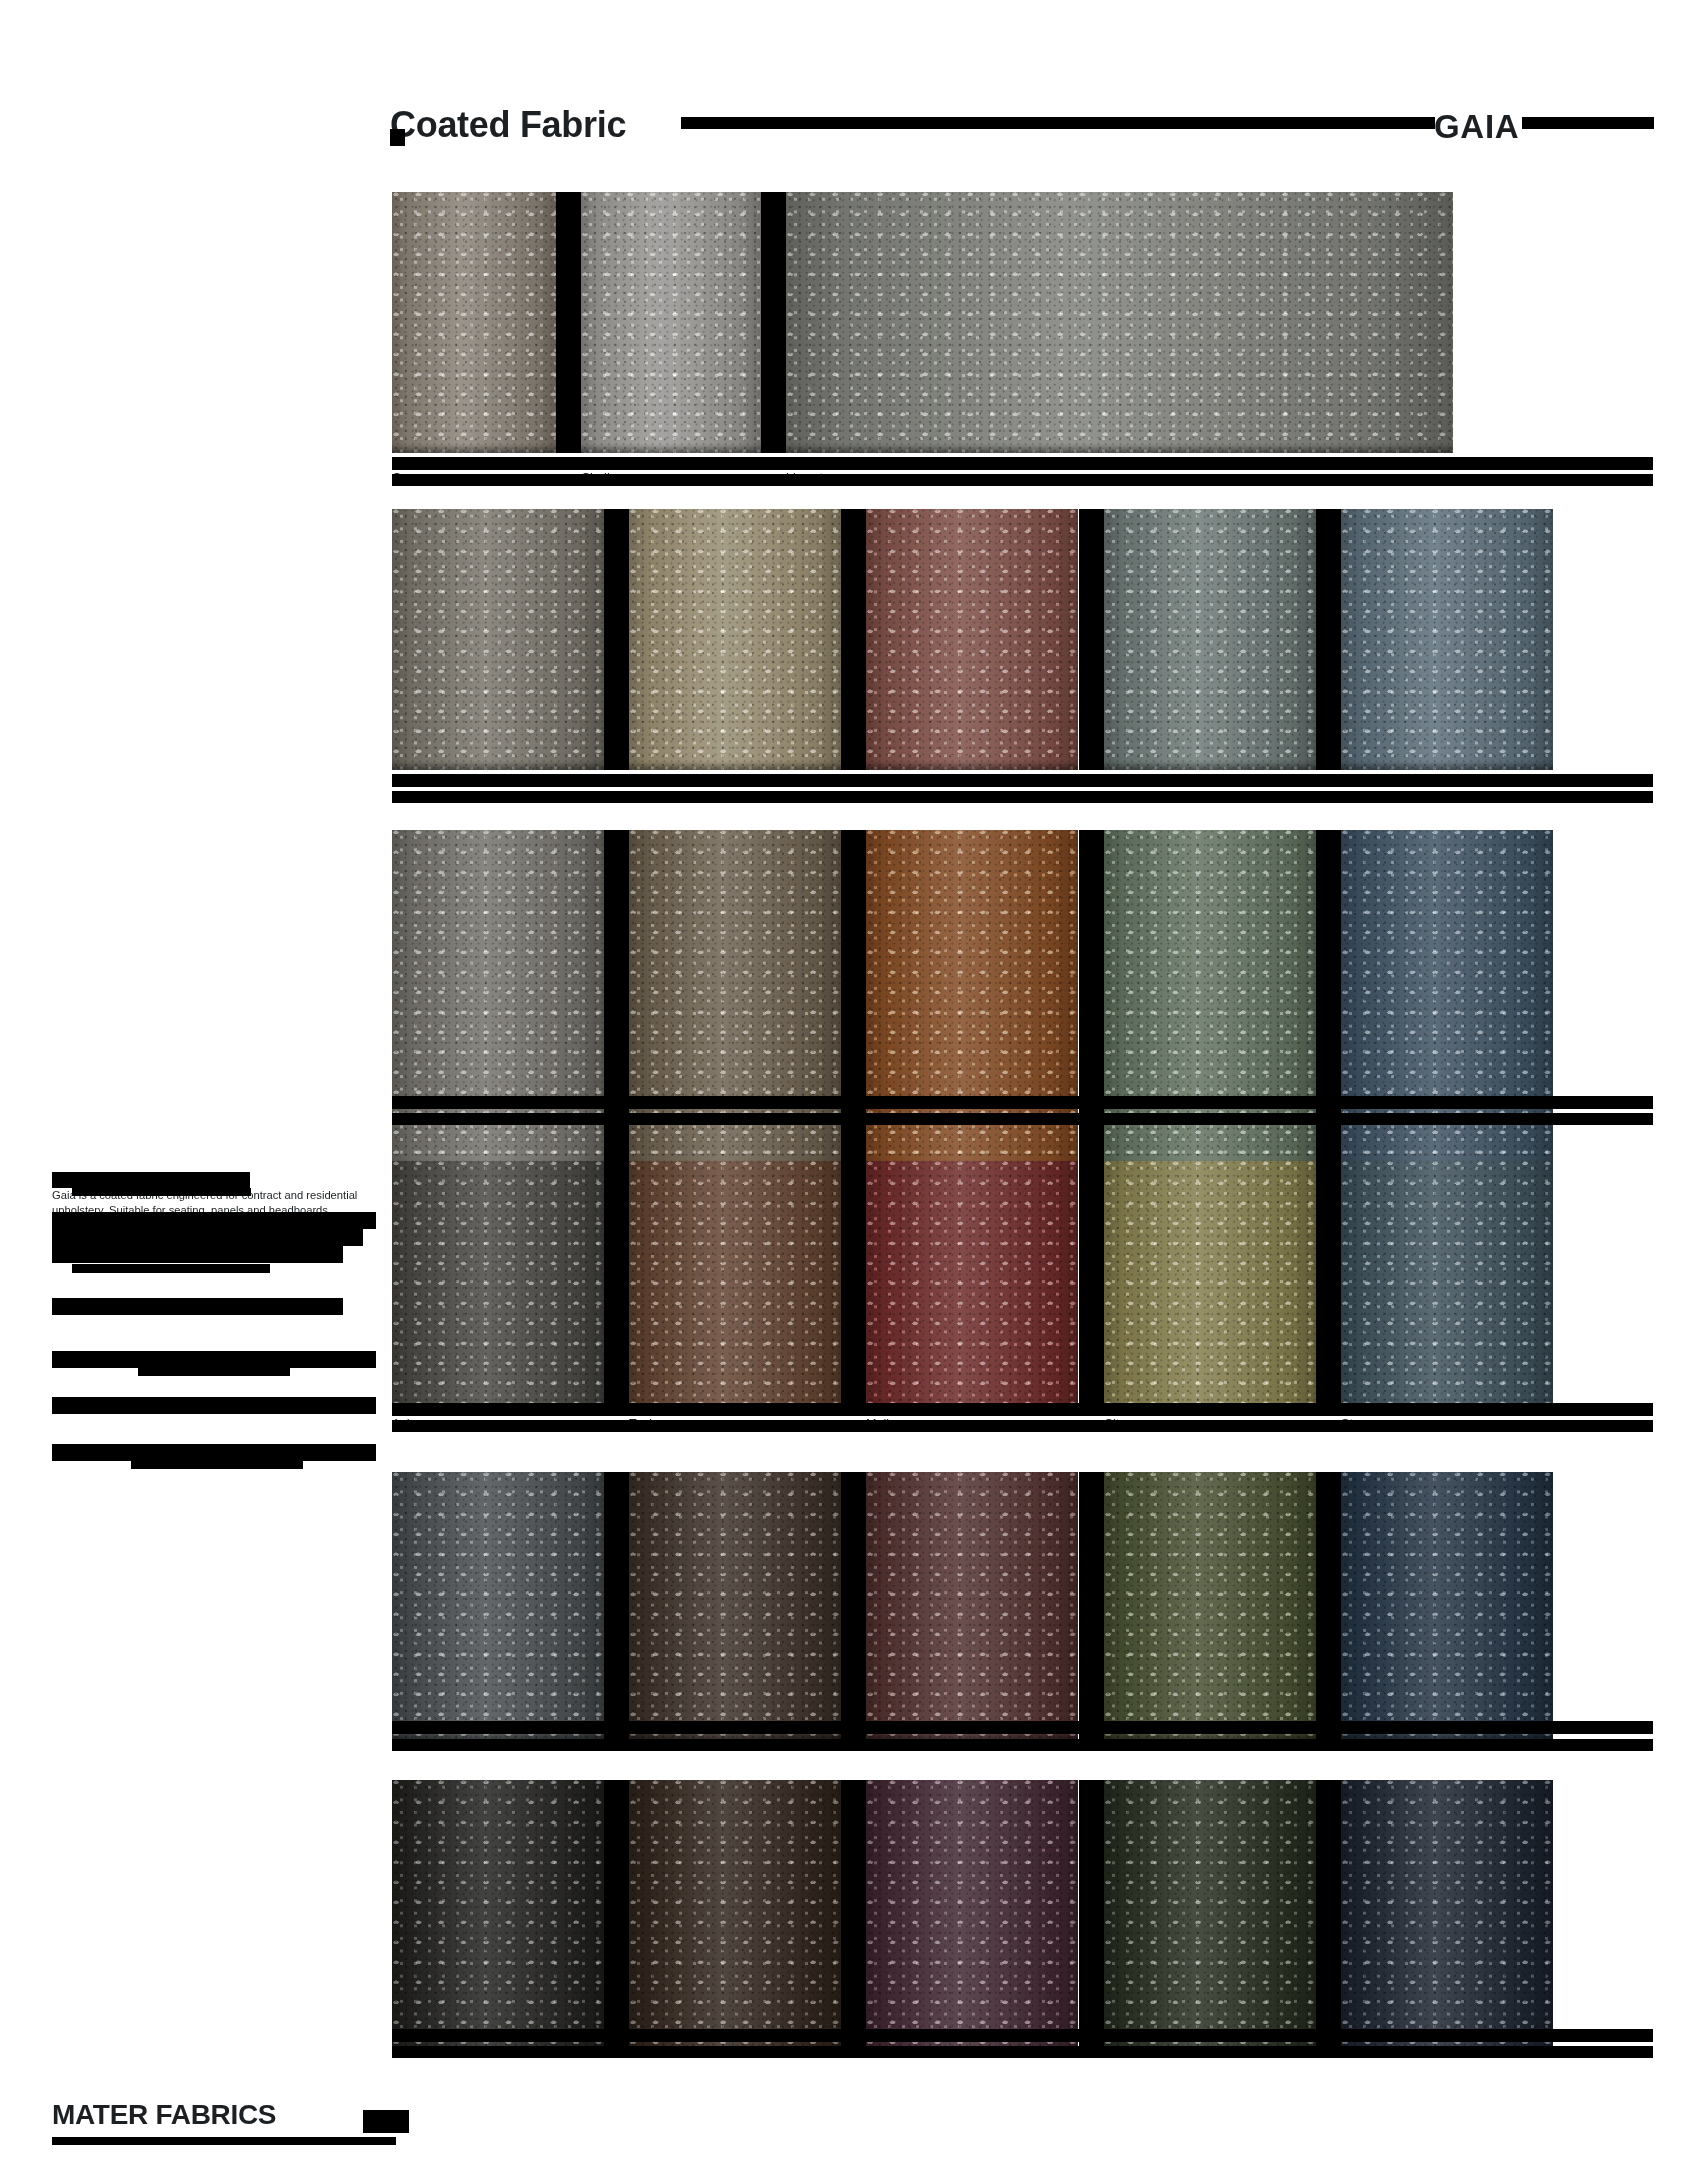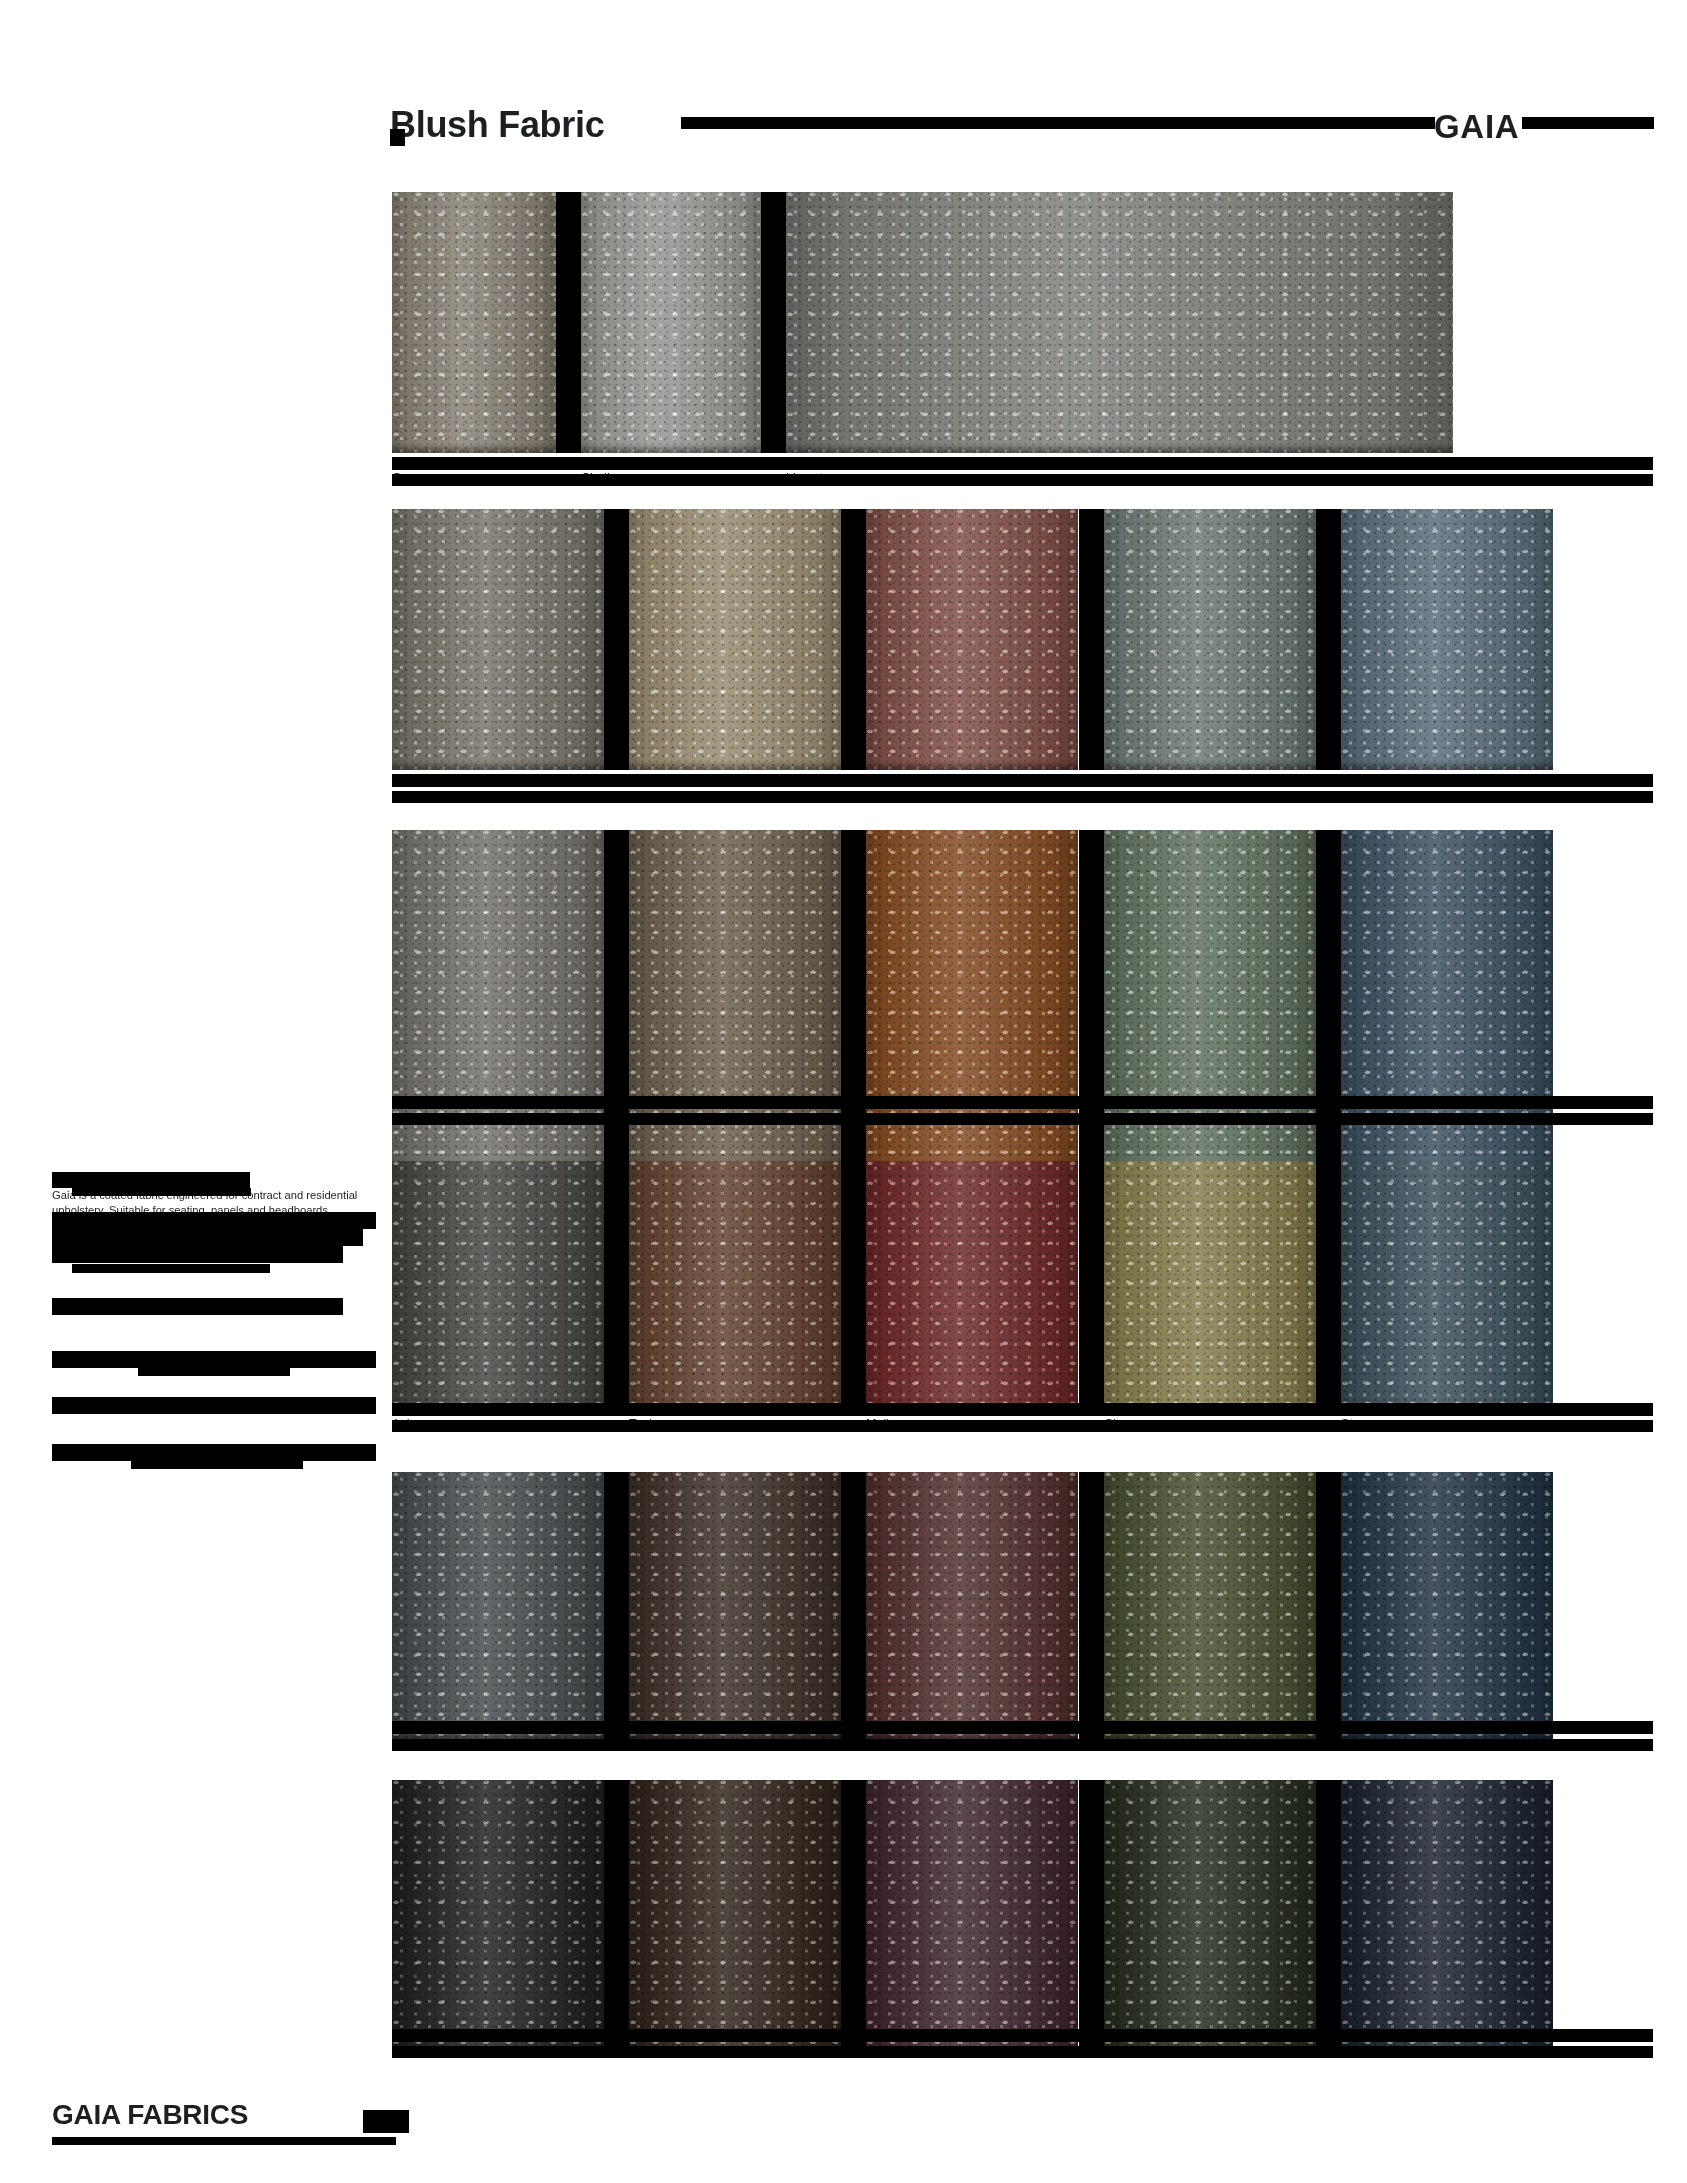--- a/index.html
+++ b/index.html
@@ -110,21 +110,21 @@
     position:absolute;left:0;top:0;
     font-size:28px;font-weight:800;letter-spacing:-0.3px;
     color:#1c2023;line-height:1;white-space:nowrap;
   }
   .foot-smear{position:absolute;background:#000;}
 </style>
 </head>
 <body>
 
 <div id="page-header">
-  <div id="doc-title">Blush Fabric</div>
+  <div id="doc-title">Coated Fabric</div>
   <div class="hdr-bar" id="hdr-bar-1"></div>
   <div class="hdr-bar" id="hdr-bar-2"></div>
   <div class="hdr-bar" id="hdr-bar-3"></div>
   <div id="brand-logo">GAIA</div>
 </div>
 
 <div id="swatch-grid">
     <div class="swatch-row" style="top: 0px;">
       <div class="swatch-cell" style="left: 392px; width: 164px;">
         <div class="swatch-chip tex" title="GA-101 Canvas" style="left: 0px; top: 192px; height: 261px; background-color: rgb(211, 199, 182);">
@@ -478,18 +478,18 @@
     <div class="note-smear" style="left: 20px; top: 93px; width: 198px; height: 9.3px;"></div>
     <div class="note-smear" style="left: 0px; top: 127px; width: 291px; height: 17px;"></div>
     <div class="note-smear" style="left: 0px; top: 180px; width: 324px; height: 17px;"></div>
     <div class="note-smear" style="left: 86px; top: 197px; width: 152px; height: 8px;"></div>
     <div class="note-smear" style="left: 0px; top: 226px; width: 324px; height: 17px;"></div>
     <div class="note-smear" style="left: 0px; top: 273px; width: 324px; height: 17px;"></div>
     <div class="note-smear" style="left: 79px; top: 290px; width: 172px; height: 8px;"></div>
   </div>
 
 <div id="page-footer">
-  <div id="footer-brand">GAIA FABRICS</div>
+  <div id="footer-brand">MATER FABRICS</div>
   <div class="foot-smear" style="left:0;top:5.3px;width:284px;height:30px;mix-blend-mode:multiply;opacity:0;"></div>
   <div class="foot-smear" style="left:311px;top:9.3px;width:46px;height:22.5px;"></div>
   <div class="foot-smear" style="left:0;top:36px;width:344px;height:8px;"></div>
 </div>
 
 
 </body></html>

